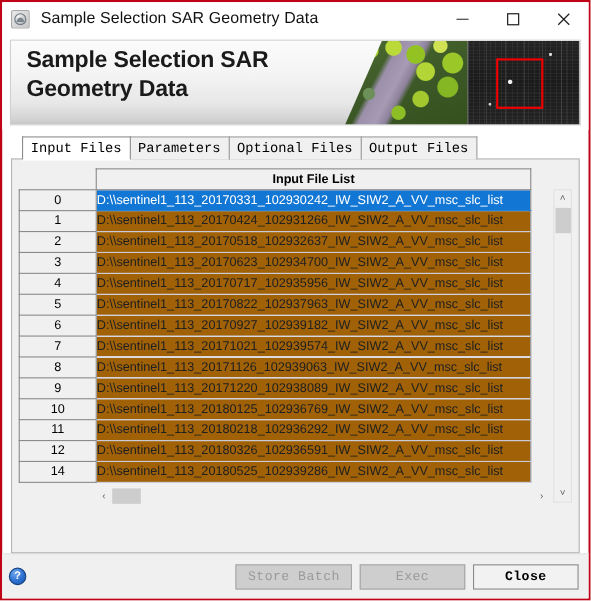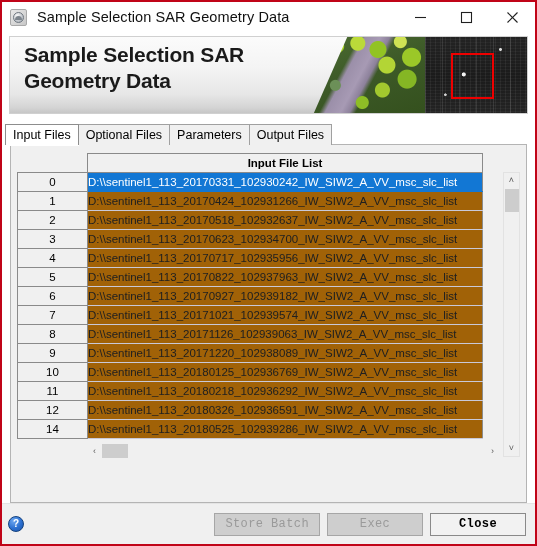--- a/index.html
+++ b/index.html
@@ -163,24 +163,24 @@
     left: 138px;
     top: 16px;
     width: 43px;
     height: 46px;
     border: 2px solid #ee0000;
     box-sizing: border-box;
   }
   
   .tabstrip {
     flex: 0 0 20px;
-    margin: 6px 8px 0 3px;
+    margin: 6px 8px 0 18px;
     display: flex;
     align-items: flex-start;
-    font-family: Liberation Sans, sans-serif;
+    font-family: Liberation Mono, monospace;
     position: relative;
     z-index: 2;
   }
   .tab {
     font-size: 12.5px;
     padding: 3px 7px 3px 7px;
     border: 1px solid #a0a0a0;
     border-bottom: none;
     background: #f0f0f0;
     color: #000000;
@@ -419,22 +419,22 @@
           <div class="photo-optical"></div>
           <div class="photo-sar"></div>
         </div>
         <div class="sar-box"></div>
       </div>
     </div>
   </div>
 
   <div class="tabstrip">
     <div class="tab active">Input Files</div>
+    <div class="tab">Parameters</div>
     <div class="tab">Optional Files</div>
-    <div class="tab">Parameters</div>
     <div class="tab">Output Files</div>
   </div>
 
   <div class="tabpanel">
     <div class="grid-outer">
 
       <table class="grid-table">
         <thead>
           <tr>
             <th class="corner-cell"></th>

